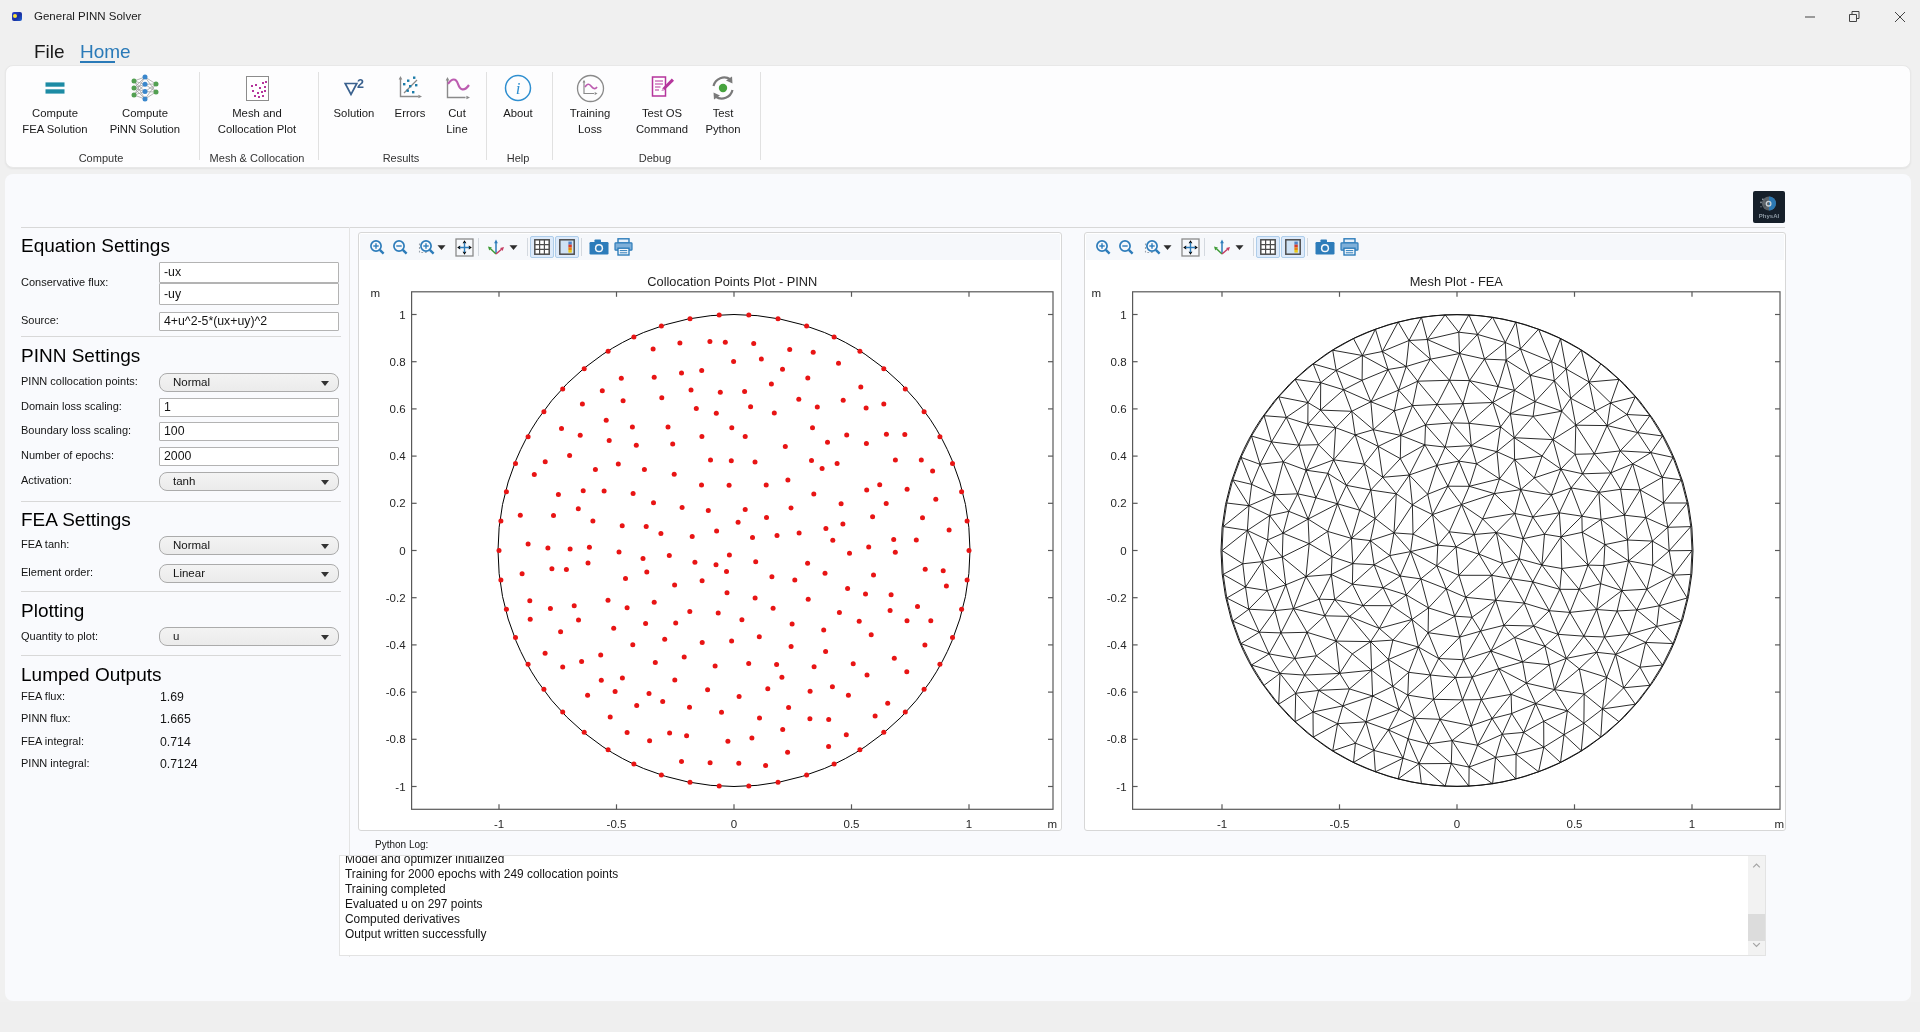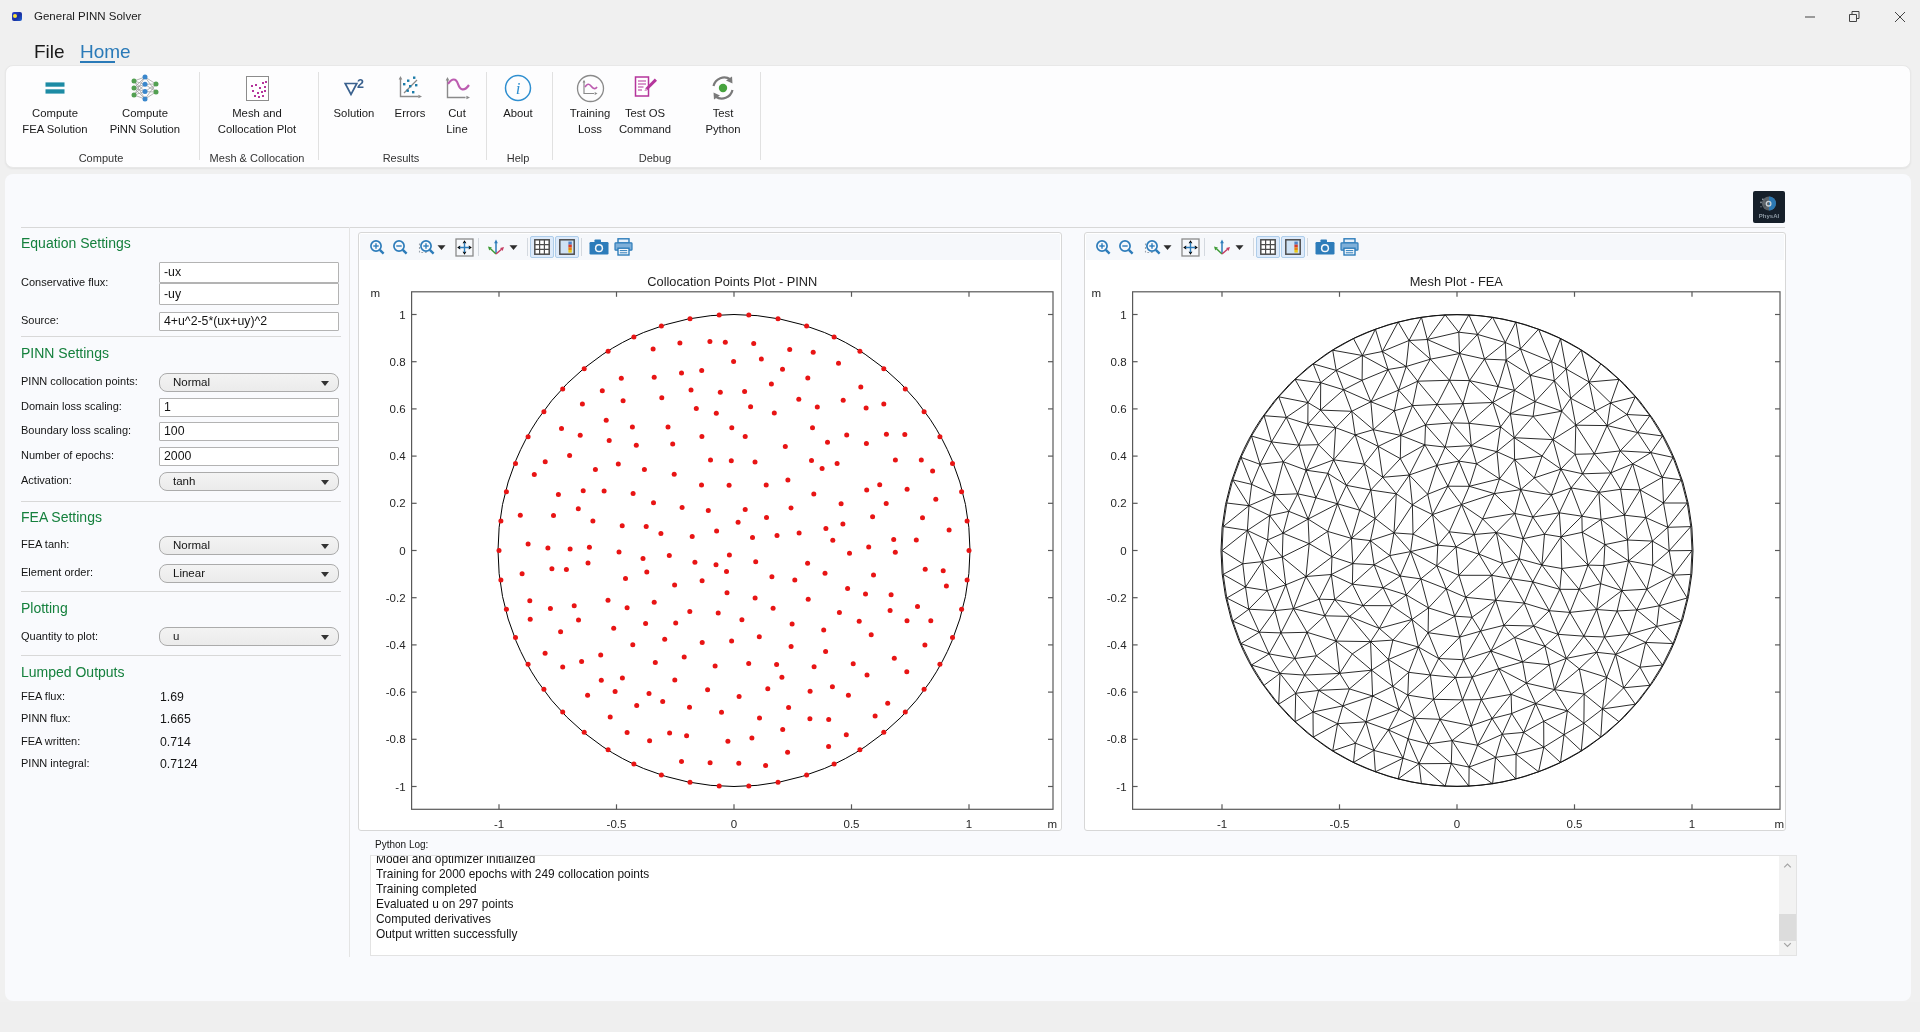--- a/index.html
+++ b/index.html
@@ -15,31 +15,31 @@
   #ribbon { left:5px; top:65px; width:1906px; height:103px; background:#fdfdfe; border:1px solid #e8e8e8; border-radius:8px; box-shadow:0 1px 2px rgba(0,0,0,0.06); }
   .rgroupname { top:152px; font-size:11px; color:#333; text-align:center; }
   .rsep { top:72px; height:88px; width:1px; background:#e1e1e1; }
   .rbtn { top:70px; text-align:center; font-size:11.3px; color:#1a1a1a; line-height:15.5px; }
   .rbtn .ric { height:36px; display:flex; align-items:center; justify-content:center; }
   
   #content { left:5px; top:174px; width:1906px; height:827px; background:#f9fafd; border-radius:8px; }
   #content .abs2 { position:absolute; }
   #h1 { left:17px; top:23px; font-size:18.5px; color:#3287c6; }
   .hrule { height:1px; background:#d8d8d8; }
-  .sechead { left:16px; font-size:14px; color:#15803d; }
+  .sechead { left:16px; font-size:19px; color:#000000; }
   .lbl { left:16px; font-size:11px; color:#141414; }
   .val { left:155px; font-size:12.3px; color:#141414; }
   .inp { left:154px; width:180px; height:19px; background:#fff; border:1px solid #b3b3b3; border-radius:1px; font-size:12.3px; color:#141414; line-height:17px; padding-left:4px; }
   .dd { left:154px; width:180px; height:19px; background:linear-gradient(#f3f3f3,#ebebeb); border:1px solid #ababab; border-radius:8px; font-size:11.5px; color:#141414; line-height:17px; padding-left:13px; }
   .dd:after { content:""; position:absolute; right:9px; top:7px; border-left:4.5px solid transparent; border-right:4.5px solid transparent; border-top:5px solid #333; }
   .plotpanel { background:#ffffff; border:1px solid #d7d7d7; border-radius:3px; }
   .ptool { position:absolute; left:1px; top:1px; right:1px; height:26px; background:#f6f8fb; display:flex; align-items:center; }
   .ptool svg { margin:0 3px; }
   #log { left:370px; top:665px; font-size:10px; color:#141414; }
-  #logbox { left:365px; top:681px; width:1427px; height:101px; background:#ffffff; border:1px solid #e3e3e3; font-size:11.9px; color:#141414; line-height:15.1px; overflow:hidden; }
+  #logbox { left:334px; top:681px; width:1427px; height:101px; background:#ffffff; border:1px solid #e3e3e3; font-size:11.9px; color:#141414; line-height:15.1px; overflow:hidden; }
 </style>
 </head>
 <body>
 
   <div class="abs" style="left:12px;top:12px;width:10px;height:9px;border-radius:2px;background:linear-gradient(135deg,#2b3fd4,#1a2f9e 55%,#1e66d8);overflow:hidden;">
     <div style="position:absolute;left:1px;top:2px;width:4px;height:4px;border-radius:50%;background:#f6e23a;"></div>
   </div>
   <div class="abs" id="titletext">General PINN Solver</div>
   <div class="abs winbtn" style="right:87px;">
     <svg width="10" height="10">
@@ -162,21 +162,21 @@
 <div class="abs rsep" style="left:552px;"></div>
 <div class="abs rbtn" style="left:559px;width:62px;"><div class="ric">
       <svg width="29" height="29" viewBox="0 0 29 29">
         <circle cx="14.5" cy="14.5" r="13" fill="none" stroke="#8a8a8a" stroke-width="1.3"></circle>
         <path d="M8 7.5v12h10" stroke="#8a8a8a" stroke-width="1.2" fill="none"></path>
         <path d="M8 5.7 6.6 8.5h2.8z" fill="#8a8a8a"></path>
         <path d="M21.5 19.5 18.7 18.1v2.8z" fill="#8a8a8a"></path>
         <path d="M9 13 C11 9.5, 13 9.5, 15 12 S19 16,21 13" stroke="#bc5cb0" stroke-width="1.7" fill="none"></path>
       </svg>
     </div>Training<br>Loss</div>
-<div class="abs rbtn" style="left:603px;width:84px;"><div class="ric">
+<div class="abs rbtn" style="left:620px;width:84px;"><div class="ric">
       <svg width="28" height="28" viewBox="0 0 28 28">
         <rect x="4.5" y="3" width="13" height="19" fill="#fff" stroke="#b5359c" stroke-width="1.5"></rect>
         <path d="M7 7h8M7 10h8M7 13h5.5M7 16h4" stroke="#b5359c" stroke-width="1.1"></path>
         <path d="M23.8 4.5 26 6.7 16.6 16.1 13.6 17.1 14.6 14.1z" fill="#b5359c"></path>
         <path d="M14.6 14.1 16.6 16.1 13.6 17.1z" fill="#e0b2d6"></path>
       </svg>
     </div>Test OS<br>Command</div>
 <div class="abs rbtn" style="left:695px;width:56px;"><div class="ric">
       <svg width="28" height="28" viewBox="0 0 28 28">
         <path d="M21.5 5.5 A11 11 0 0 0 4.5 12" stroke="#7a7a7a" stroke-width="2.2" fill="none"></path>
@@ -241,21 +241,21 @@
 <div class="abs2 hrule" style="left:16px;top:417px;width:320px;"></div>
 <div class="abs2 sechead" style="top:426px;">Plotting</div>
 <div class="abs2 lbl" style="top:456px;">Quantity to plot:</div>
 <div class="abs2 dd" style="top:453px;">u</div>
 <div class="abs2 hrule" style="left:16px;top:481px;width:320px;"></div>
 <div class="abs2 sechead" style="top:490px;">Lumped Outputs</div>
 <div class="abs2 lbl" style="top:516px;">FEA flux:</div>
 <div class="abs2 val" style="top:516px;">1.69</div>
 <div class="abs2 lbl" style="top:538px;">PINN flux:</div>
 <div class="abs2 val" style="top:538px;">1.665</div>
-<div class="abs2 lbl" style="top:561px;">FEA written:</div>
+<div class="abs2 lbl" style="top:561px;">FEA integral:</div>
 <div class="abs2 val" style="top:561px;">0.714</div>
 <div class="abs2 lbl" style="top:583px;">PINN integral:</div>
 <div class="abs2 val" style="top:583px;">0.7124</div>
 
     <div class="abs2 plotpanel" style="left:353px;top:58px;width:704px;height:599px;">
       <div class="ptool">
         <svg width="19" height="19" viewBox="0 0 19 19" style="position:absolute;left:5px;top:4px;">
           <circle cx="8" cy="8" r="5.1" fill="none" stroke="#2d7cba" stroke-width="1.7"></circle>
           <line x1="11.8" y1="11.8" x2="15.6" y2="15.6" stroke="#2d7cba" stroke-width="2.4"></line>
           <path d="M5.3 8h5.4" stroke="#2d7cba" stroke-width="1.4"></path>

